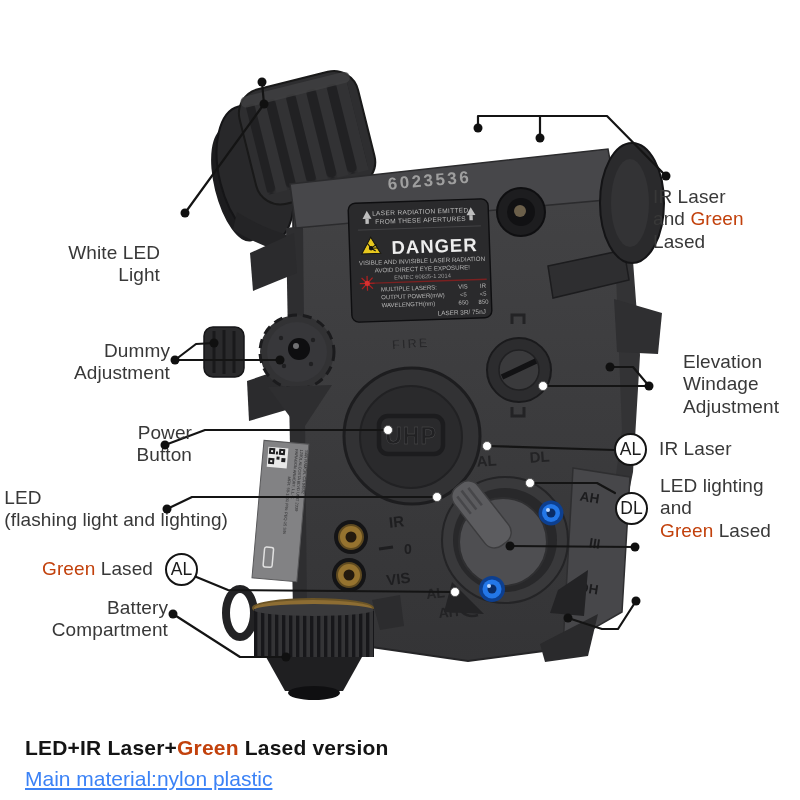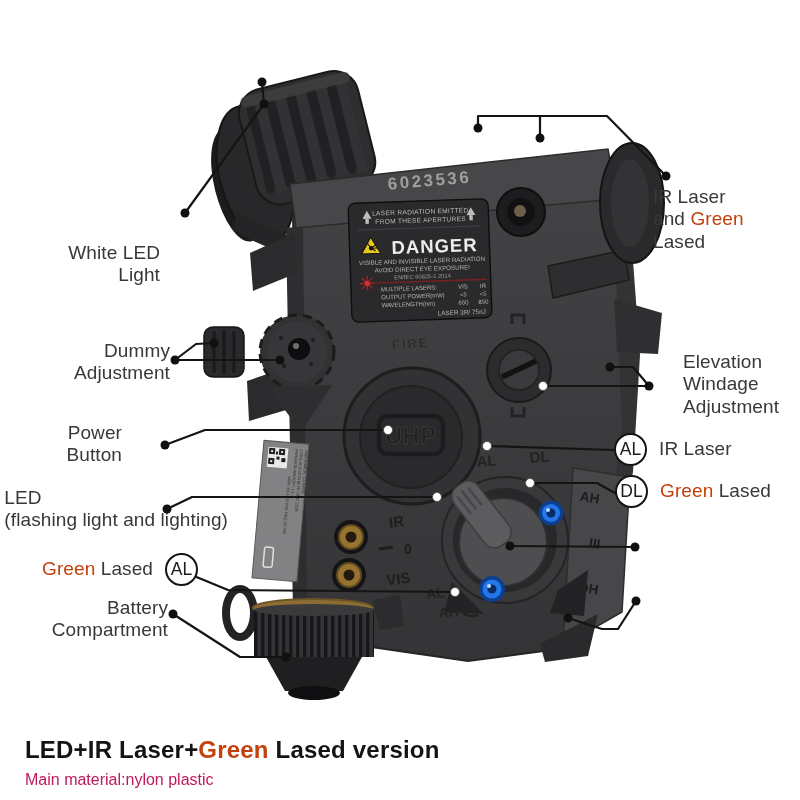--- a/index.html
+++ b/index.html
@@ -12,22 +12,22 @@
   .callout .ln{display:block;}
   .lbl-right{text-align:right;}
   .badge{
     display:inline-flex;align-items:center;justify-content:center;flex:0 0 auto;
     width:33px;height:33px;border:2.5px solid #141414;border-radius:50%;
     font-size:17.5px;color:#1c1c1c;background:#ffffff;box-sizing:border-box;
   }
   .badge-row{display:flex;align-items:center;gap:12px;}
   .green{color:#c2410c;}
   .footer-block{position:absolute;left:25px;top:736px;color:#141414;}
-  .footer-bold{font-size:24px;font-weight:700;letter-spacing:.2px;}
-  .footer-material{font-size:16px;font-weight:400;margin-top:7px;color:#be185d;}
+  .footer-bold{font-size:21px;font-weight:700;letter-spacing:.2px;}
+  .footer-material{font-size:21px;font-weight:400;margin-top:7px;color:#3b82f6;text-decoration:underline;}
 </style>
 </head>
 <body>
 
 <div class="stage">
 
   <svg width="800" height="800" viewBox="0 0 800 800">
     <defs>
       <pattern id="knurl" x="254" y="609" width="7" height="48" patternUnits="userSpaceOnUse">
         <rect x="0" y="0" width="3.6" height="48" fill="#17171a"></rect>
@@ -286,21 +286,21 @@
   <div class="callout lbl-right" style="right:640px;top:214px;margin-top:28px;">
     <span class="ln">White LED</span>
     <span class="ln">Light</span>
   </div>
 
   <div class="callout lbl-right" style="right:630px;top:340px;">
     <span class="ln">Dummy</span>
     <span class="ln">Adjustment</span>
   </div>
 
-  <div class="callout lbl-right" style="right:678px;top:422px;">
+  <div class="callout lbl-right" style="right:608px;top:422px;">
     <span class="ln">Power</span>
     <span class="ln">Button</span>
   </div>
 
   <div class="callout" style="right:572px;top:487px;text-align:left;">
     <span class="ln">LED</span>
     <span class="ln">(flashing light and lighting)</span>
   </div>
 
   <div class="callout badge-row" style="right:602px;top:553px;">
@@ -325,20 +325,21 @@
   </div>
 
   <div class="callout badge-row" style="left:614px;top:433px;">
     <span class="badge">AL</span>
     <span>IR Laser</span>
   </div>
 
   <div class="callout badge-row" style="left:615px;top:475px;">
     <span class="badge">DL</span>
     <span>
+      <span class="ln">LED lighting and</span>
       <span class="ln"><span class="green">Green</span><span> Lased</span></span>
     </span>
   </div>
 
 
 
   <div class="footer-block">
     <div class="footer-bold"><span>LED+IR Laser+</span><span class="green">Green</span><span> Lased version</span></div>
     <div class="footer-material">Main material:nylon plastic</div>
   </div>

